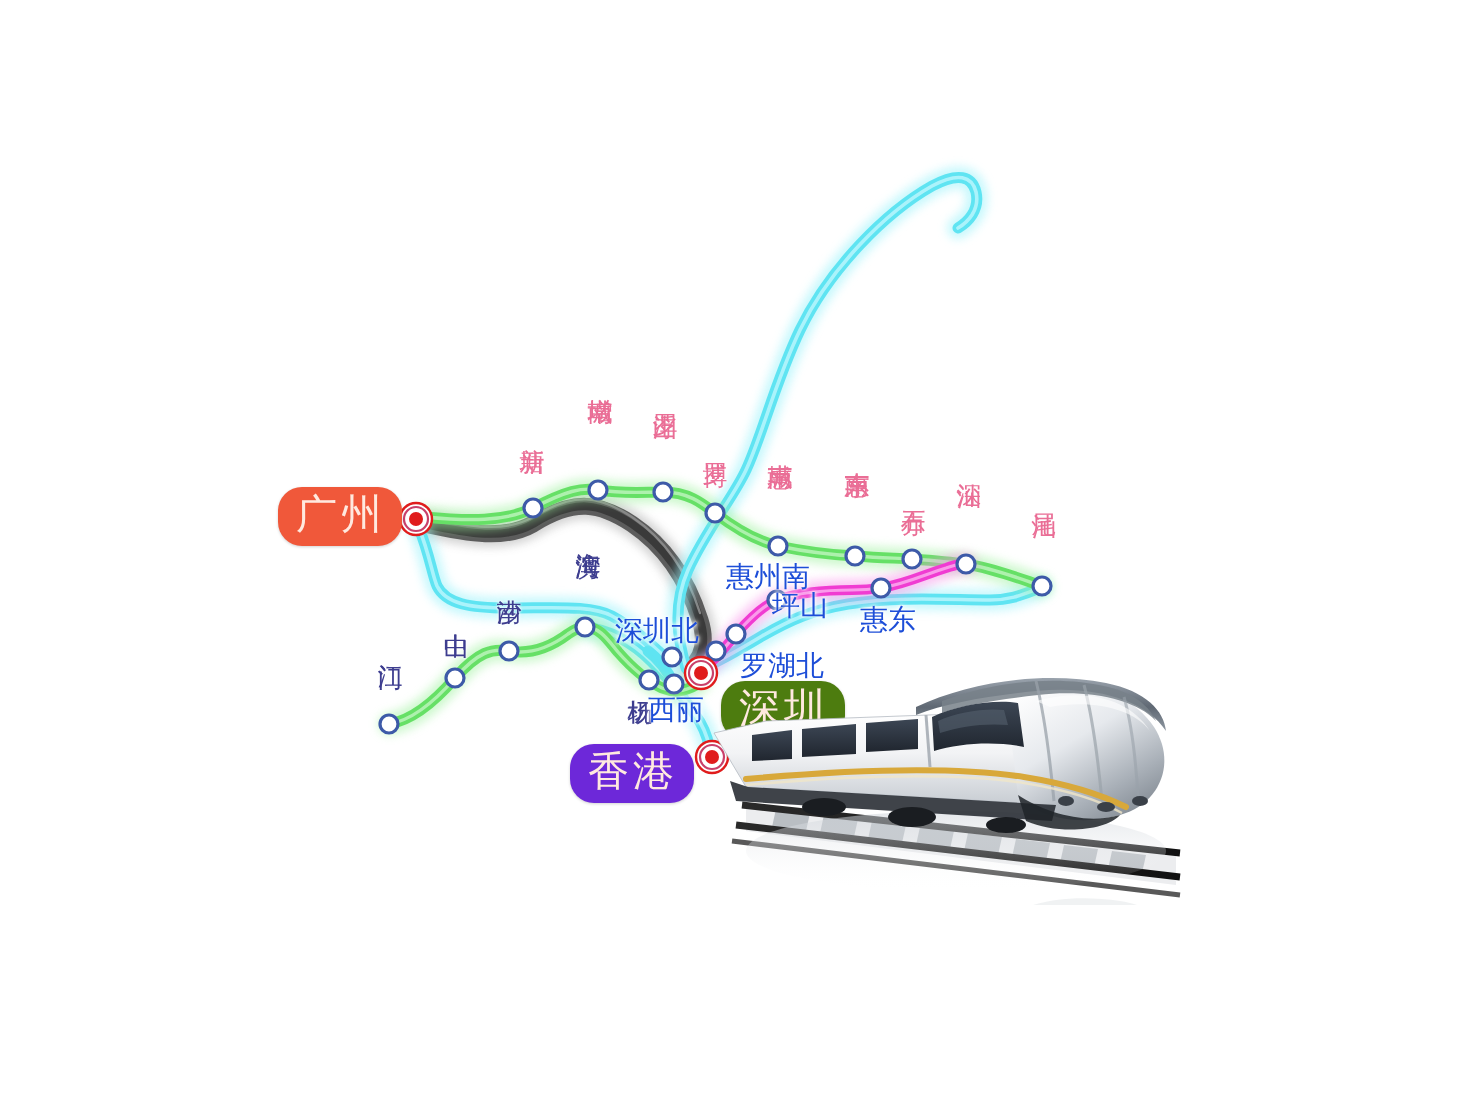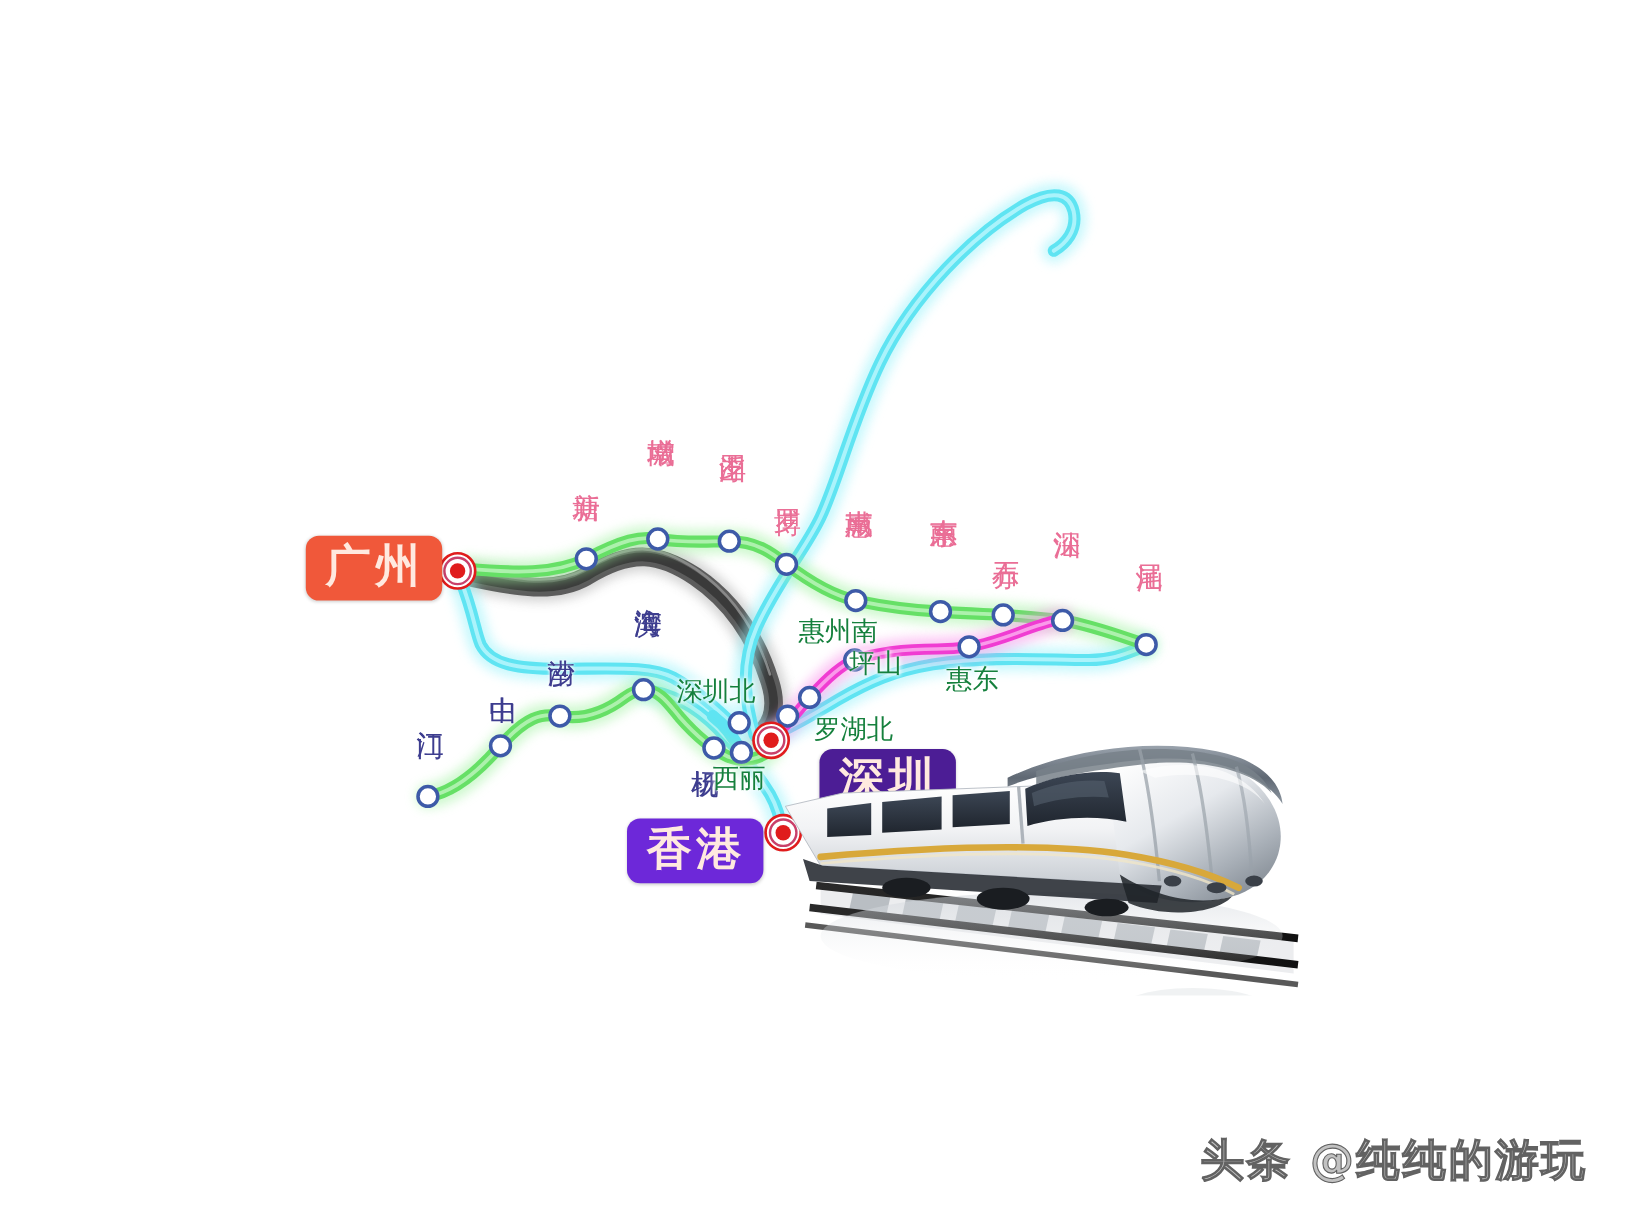--- a/index.html
+++ b/index.html
@@ -10,26 +10,26 @@
 
   
   .lbl{position:absolute;white-space:nowrap;line-height:1.0;
        font-family:"Liberation Sans","DejaVu Sans",sans-serif;
        letter-spacing:0px;pointer-events:none;}
   .lbl.vert{writing-mode:vertical-rl;text-orientation:upright;line-height:0.98;}
   .lbl.pink{color:#ea6e96;font-size:25px;font-weight:400;
             text-shadow:0 0 2px #fff,0 0 3px #fff;}
   .lbl.navy{color:#3d3d8f;font-size:25px;font-weight:400;
             text-shadow:0 0 2px #fff,0 0 3px #fff;}
-  .lbl.black{color:#15803d;font-size:24px;font-weight:400;
+  .lbl.black{color:#1d4ed8;font-size:28px;font-weight:400;
              text-shadow:0 0 3px #fff,0 0 5px #fff,0 0 6px #fff;}
 
   
-  .badge{position:absolute;background:#f0583a;border-radius:12px;
-         color:#ffe9df;font-size:41px;font-weight:700;letter-spacing:4px;
+  .badge{position:absolute;background:#f0583a;border-radius:24px;
+         color:#ffe9df;font-size:41px;font-weight:400;letter-spacing:4px;
          padding:7px 16px 11px 18px;line-height:1;
          box-shadow:0 1px 3px rgba(0,0,0,.18);}
 
   
   #watermark{position:absolute;right:34px;bottom:26px;font-size:40px;
     font-weight:700;color:#bfbfbf;letter-spacing:2px;
     -webkit-text-stroke:1px #5a5a5a;
     text-shadow:1px 1px 0 #ffffff;opacity:.95;
     font-family:"DejaVu Sans","Liberation Sans",sans-serif;}
 
@@ -206,21 +206,21 @@
       <div class="lbl black" style="left: 615px; top: 617px;">深圳北</div>
       <div class="lbl black" style="left: 648px; top: 696px; text-align: right;">西丽</div>
       <div class="lbl black" style="left: 740px; top: 652px;">罗湖北</div>
       <div class="lbl black" style="left: 772px; top: 592px;">坪山</div>
       <div class="lbl black" style="left: 726px; top: 563px;">惠州南</div>
       <div class="lbl black" style="left: 860px; top: 606px; text-align: right;">惠东</div>
     </div>
 
   <div id="badges-layer">
       <div class="badge" style="left: 278px; top: 487px; background: rgb(240, 88, 58); color: rgb(255, 233, 223);">广州</div>
-      <div class="badge" style="left: 721px; top: 681px; background: #4c1d95; color: rgb(255, 233, 223); margin-left: 24px;">深圳</div>
+      <div class="badge" style="left: 721px; top: 681px; background: #4d7c0f; color: rgb(255, 233, 223);">深圳</div>
       <div class="badge" style="left: 570px; top: 744px; background: #6d28d9; color: rgb(255, 233, 223);">香港</div>
     </div>
 
   <div id="train-wrap">
     <svg viewBox="0 0 480 250" xmlns="http://www.w3.org/2000/svg">
       <defs>
         <linearGradient id="bodyTop" x1="0" y1="0" x2="0" y2="1">
           <stop offset="0%" stop-color="#ffffff"></stop>
           <stop offset="45%" stop-color="#f2f3f5"></stop>
           <stop offset="100%" stop-color="#c7ccd2"></stop>
@@ -318,14 +318,13 @@
       </g>
 
       <g opacity="0.2" transform="translate(0,334) scale(1,-0.55)">
         <path d="M 8 78 L 60 66 L 330 56 L 350 150 L 40 132 Z" fill="#c5cad0"></path>
         <path d="M 300 42 C 360 20 420 30 448 72 C 470 106 456 148 414 160
                  C 372 172 330 162 312 140 L 300 42 Z" fill="#b6bcc3"></path>
       </g>
     </svg>
   </div>
 
-  <div id="watermark">头条 @纯纯的游玩</div>
 </div>
 
 </body></html>

